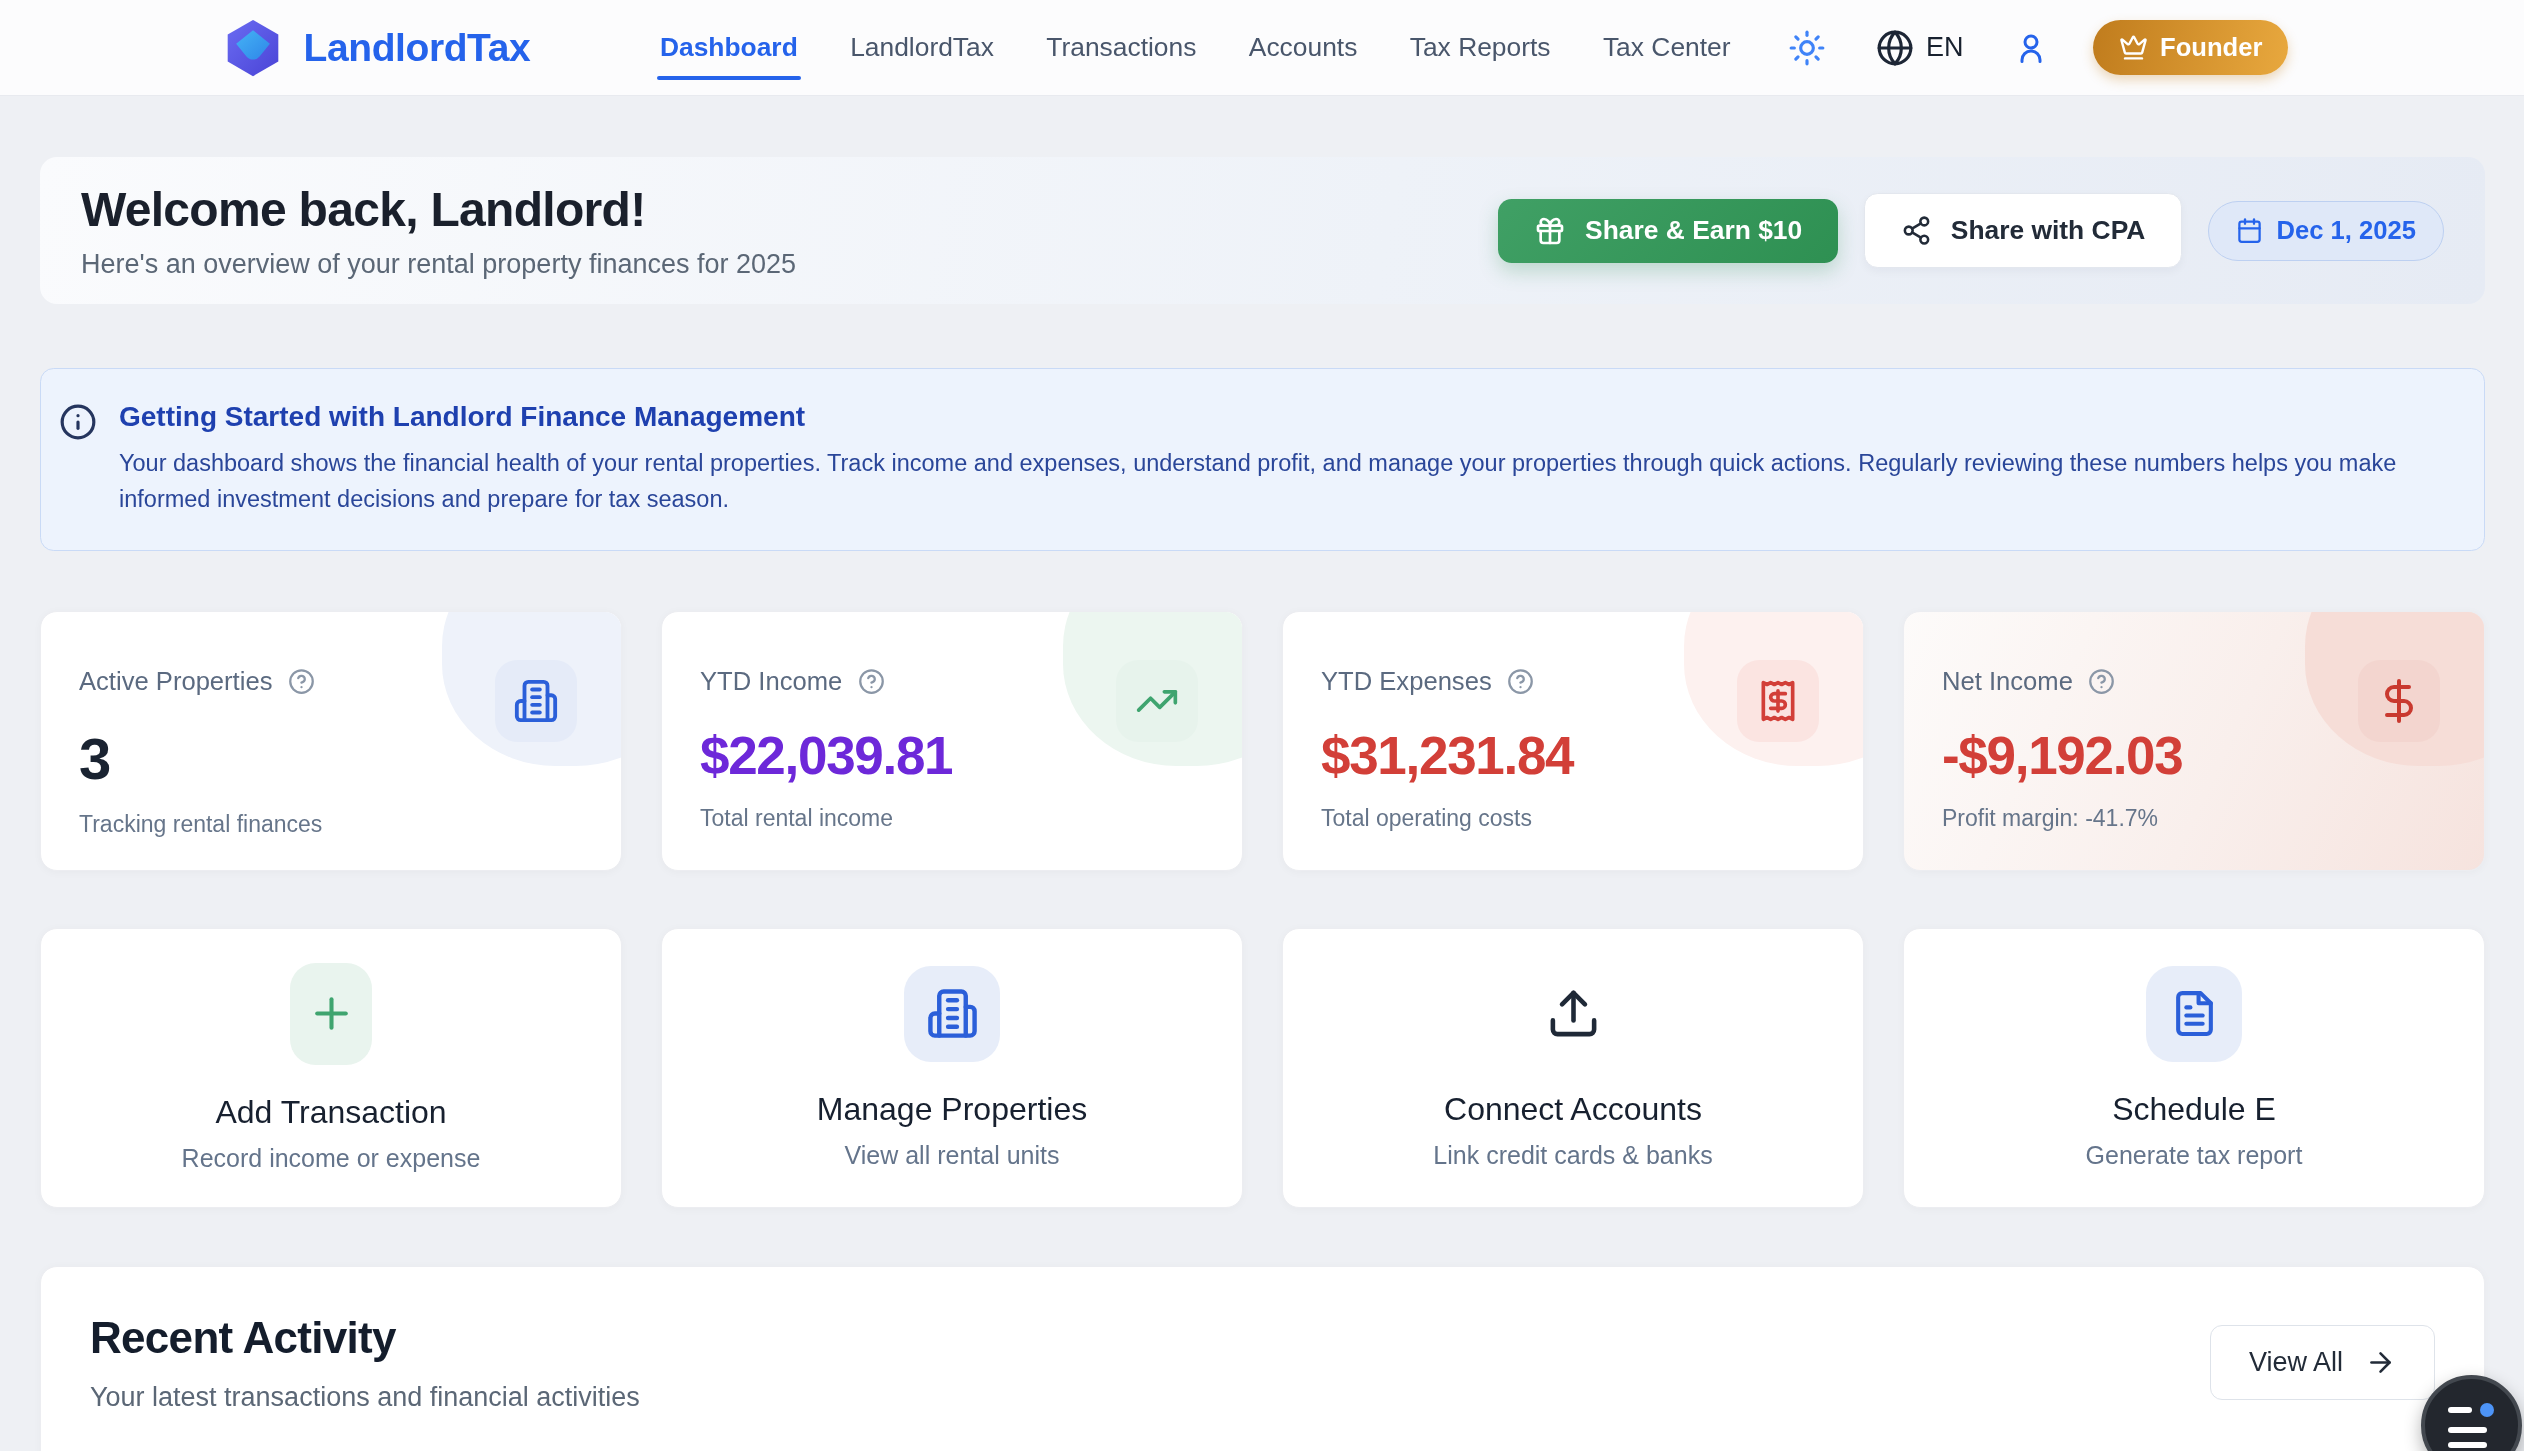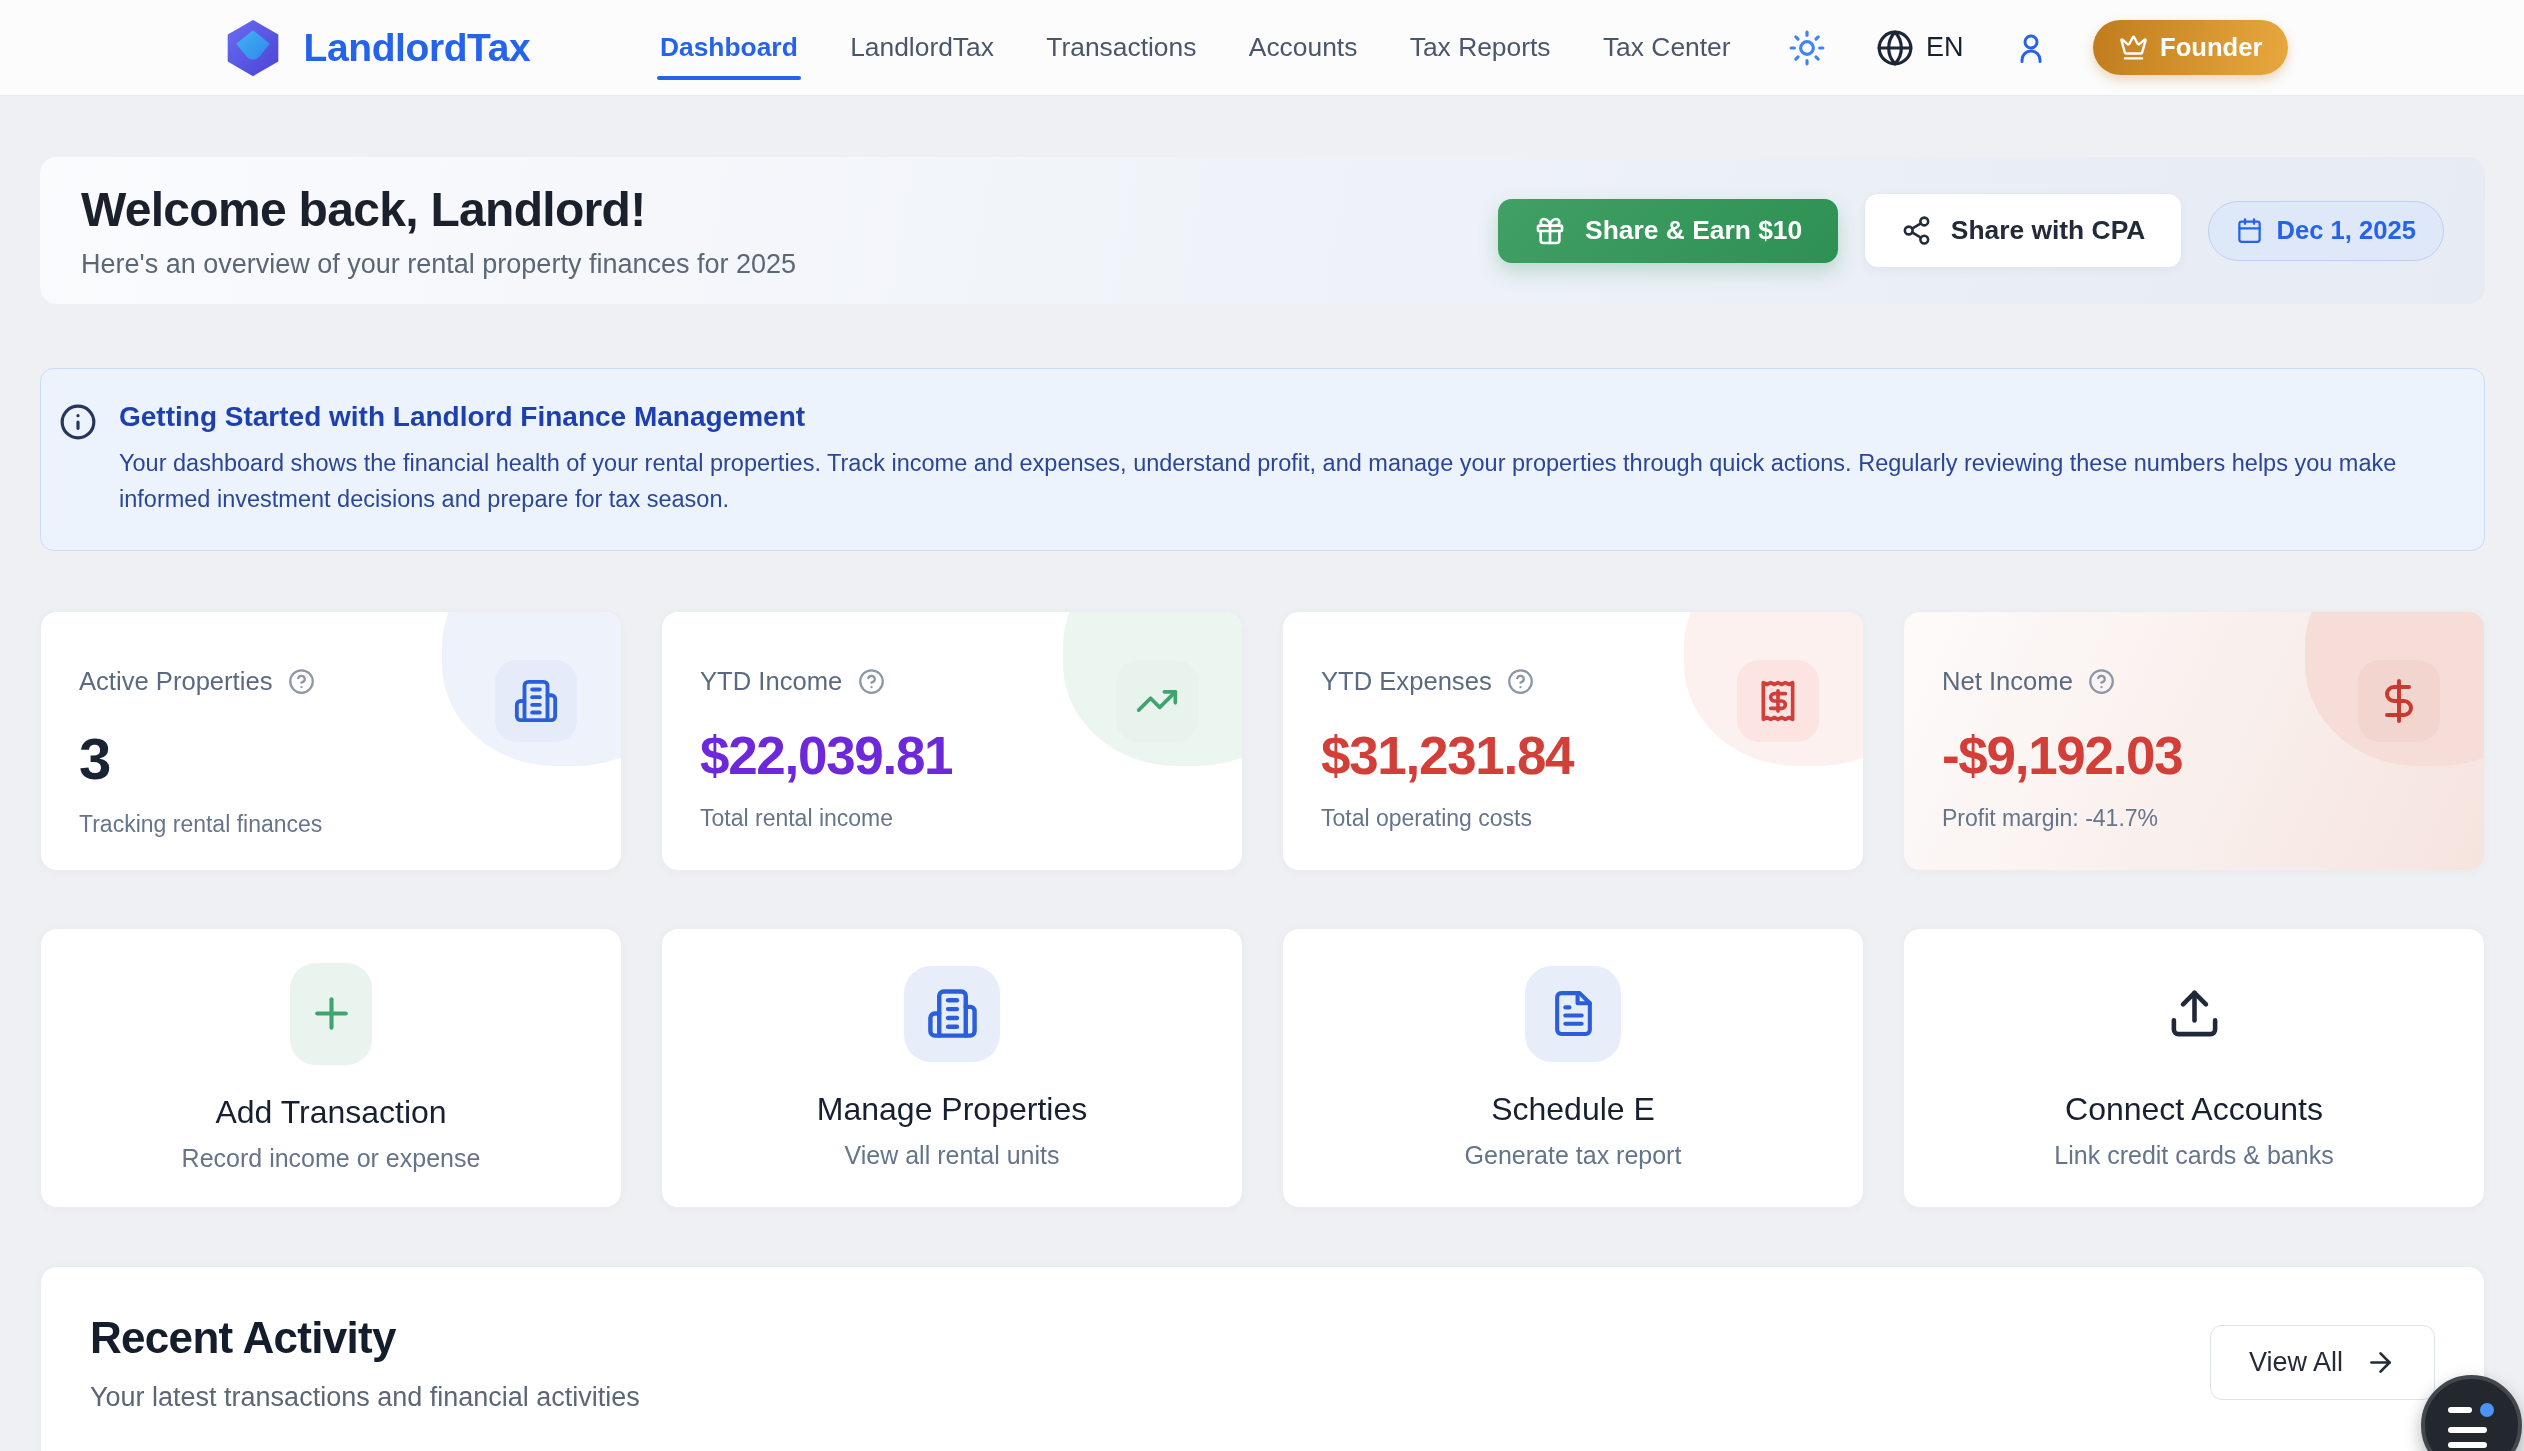--- a/index.html
+++ b/index.html
@@ -360,45 +360,45 @@
             <path d="M10 6h4"></path>
             <path d="M10 10h4"></path>
             <path d="M10 14h4"></path>
             <path d="M10 18h4"></path>
         </svg>
       </div>
       <div class="action-title">Manage Properties</div>
       <div class="action-caption">View all rental units</div>
     </div>
 
+    <div class="action-card a-connect">
+      <div class="action-tile">
+        <svg width="55" height="55" viewBox="0 0 24 24" fill="none" stroke="#1f2937" stroke-width="2" stroke-linecap="round" stroke-linejoin="round">
+          <path d="M21 15v4a2 2 0 0 1-2 2H5a2 2 0 0 1-2-2v-4"></path>
+            <polyline points="17 8 12 3 7 8"></polyline>
+            <line x1="12" y1="3" x2="12" y2="15"></line>
+        </svg>
+      </div>
+      <div class="action-title">Connect Accounts</div>
+      <div class="action-caption">Link credit cards &amp; banks</div>
+    </div>
+
     <div class="action-card a-schedule">
       <div class="action-tile">
         <svg width="49" height="49" viewBox="0 0 24 24" fill="none" stroke="#2b5fd9" stroke-width="2" stroke-linecap="round" stroke-linejoin="round">
           <path d="M15 2H6a2 2 0 0 0-2 2v16a2 2 0 0 0 2 2h12a2 2 0 0 0 2-2V7Z"></path>
             <path d="M14 2v5h6"></path>
             <path d="M16 13H8"></path>
             <path d="M16 17H8"></path>
             <path d="M10 9H8"></path>
         </svg>
       </div>
       <div class="action-title">Schedule E</div>
       <div class="action-caption">Generate tax report</div>
     </div>
-
-    <div class="action-card a-connect">
-      <div class="action-tile">
-        <svg width="55" height="55" viewBox="0 0 24 24" fill="none" stroke="#1f2937" stroke-width="2" stroke-linecap="round" stroke-linejoin="round">
-          <path d="M21 15v4a2 2 0 0 1-2 2H5a2 2 0 0 1-2-2v-4"></path>
-            <polyline points="17 8 12 3 7 8"></polyline>
-            <line x1="12" y1="3" x2="12" y2="15"></line>
-        </svg>
-      </div>
-      <div class="action-title">Connect Accounts</div>
-      <div class="action-caption">Link credit cards &amp; banks</div>
-    </div>
   </section>
 
   <section class="recent">
     <div>
       <div class="recent-title">Recent Activity</div>
       <div class="recent-sub">Your latest transactions and financial activities</div>
     </div>
     <button class="view-all">
       <span>View All</span>
       <span>

